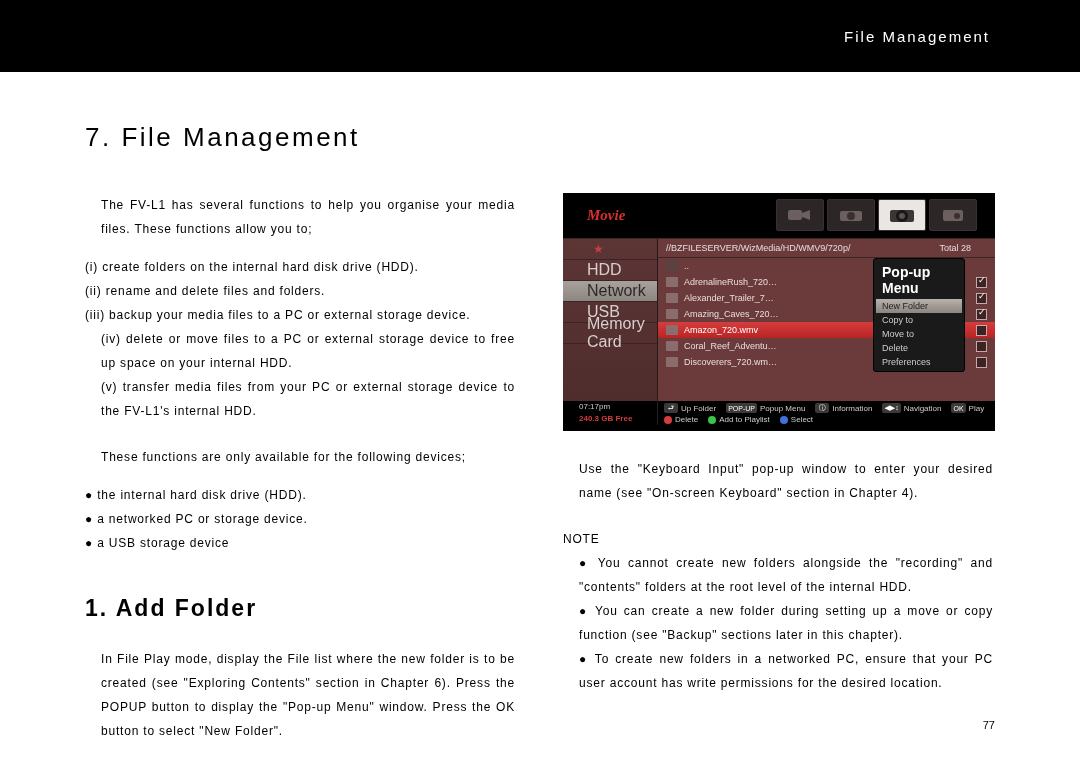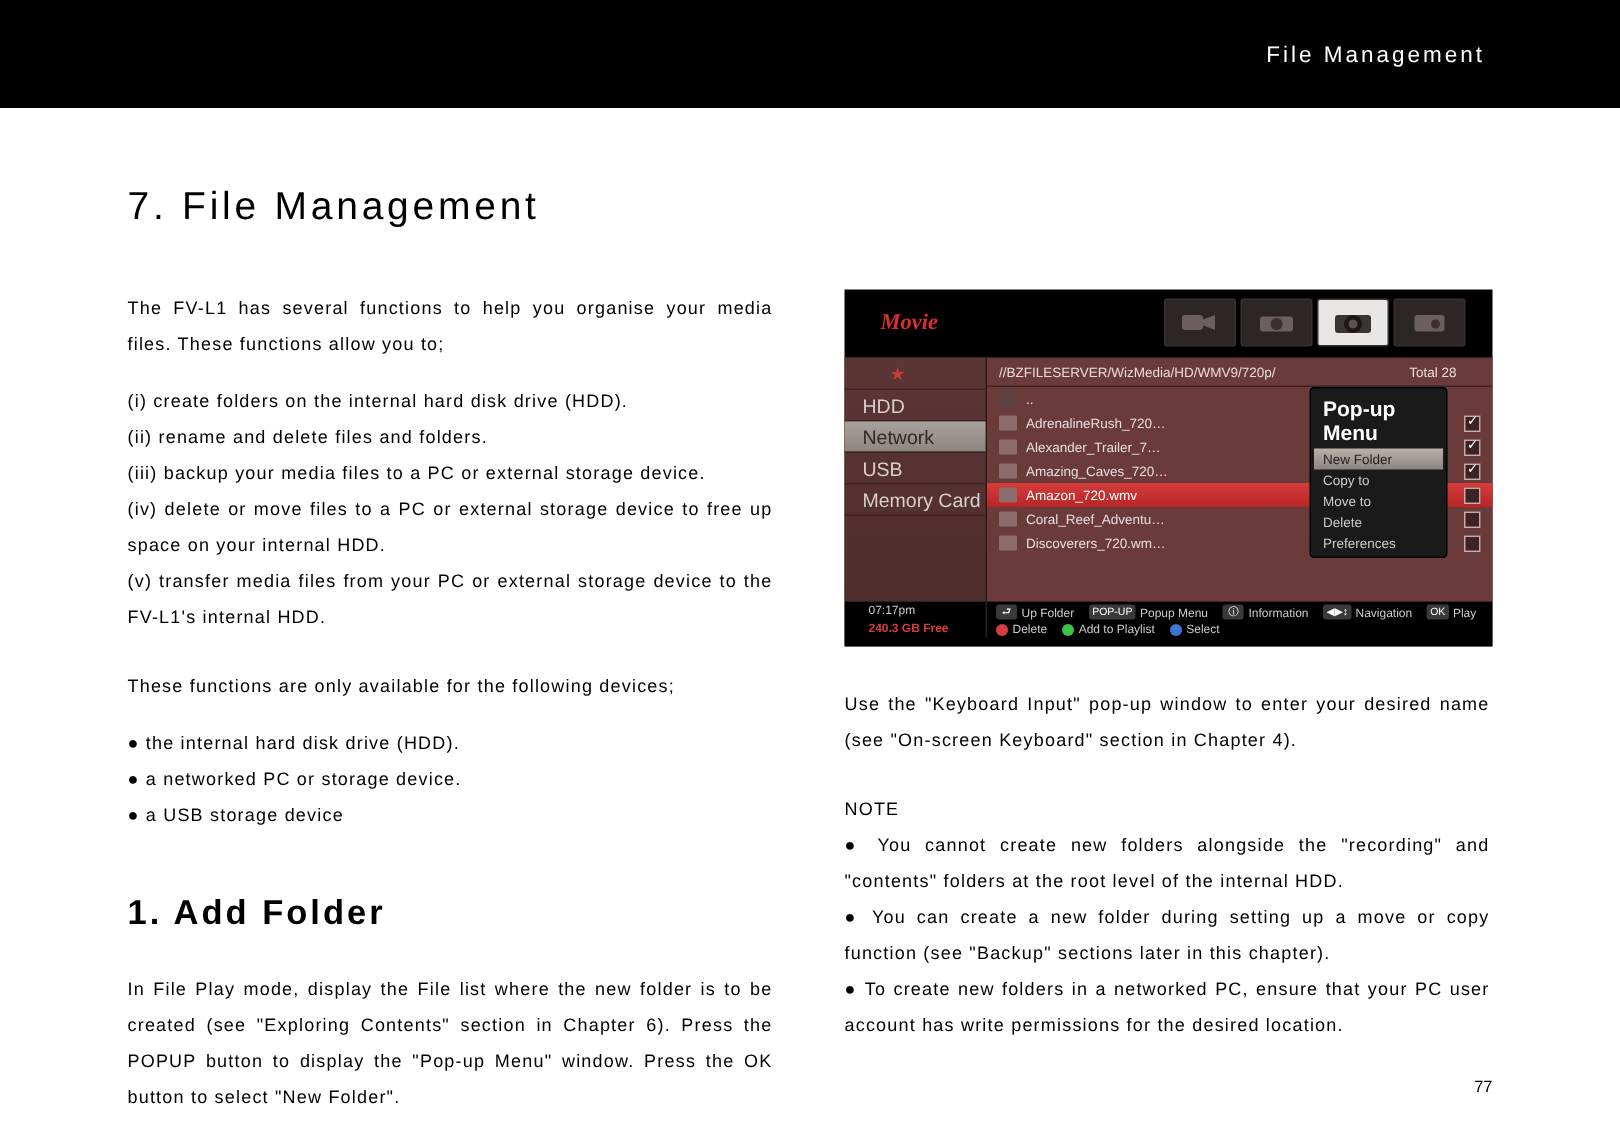--- a/index.html
+++ b/index.html
@@ -41,20 +41,21 @@
     gap: 48px;
   }
   .col {
     width: 430px;
     font-size: 12px;
     line-height: 2.0;
   }
   .para {
     text-align: justify;
     letter-spacing: 0.8px;
+    margin-left: 16px;
   }
   .list-line {
     letter-spacing: 0.8px;
   }
   .bullets {
     padding-left: 0;
   }
   .bullets div::before, .note-bullets div::before {
     content: "● ";
   }
@@ -119,23 +120,23 @@
     background: #6b3b3b;
     border-top: 1px solid #3c2626;
   }
   .ss-sidebar {
     width: 95px;
     background: linear-gradient(#5c3535, #4f2d2d);
     border-right: 1px solid #2a1818;
   }
   .ss-side-item {
     height: 21px;
-    font-size: 13px;
+    font-size: 16px;
     color: #d8cfcf;
-    padding-left: 12px;
+    padding-left: 24px;
     display: flex;
     align-items: center;
     border-bottom: 1px solid #3d2424;
   }
   .ss-side-item.star { color:#c73e3e; padding-left:30px; font-size:12px; }
   .ss-side-item.sel {
     background: linear-gradient(#a8a29c, #8d8580);
     color: #2a2a2a;
   }
   .ss-main {

